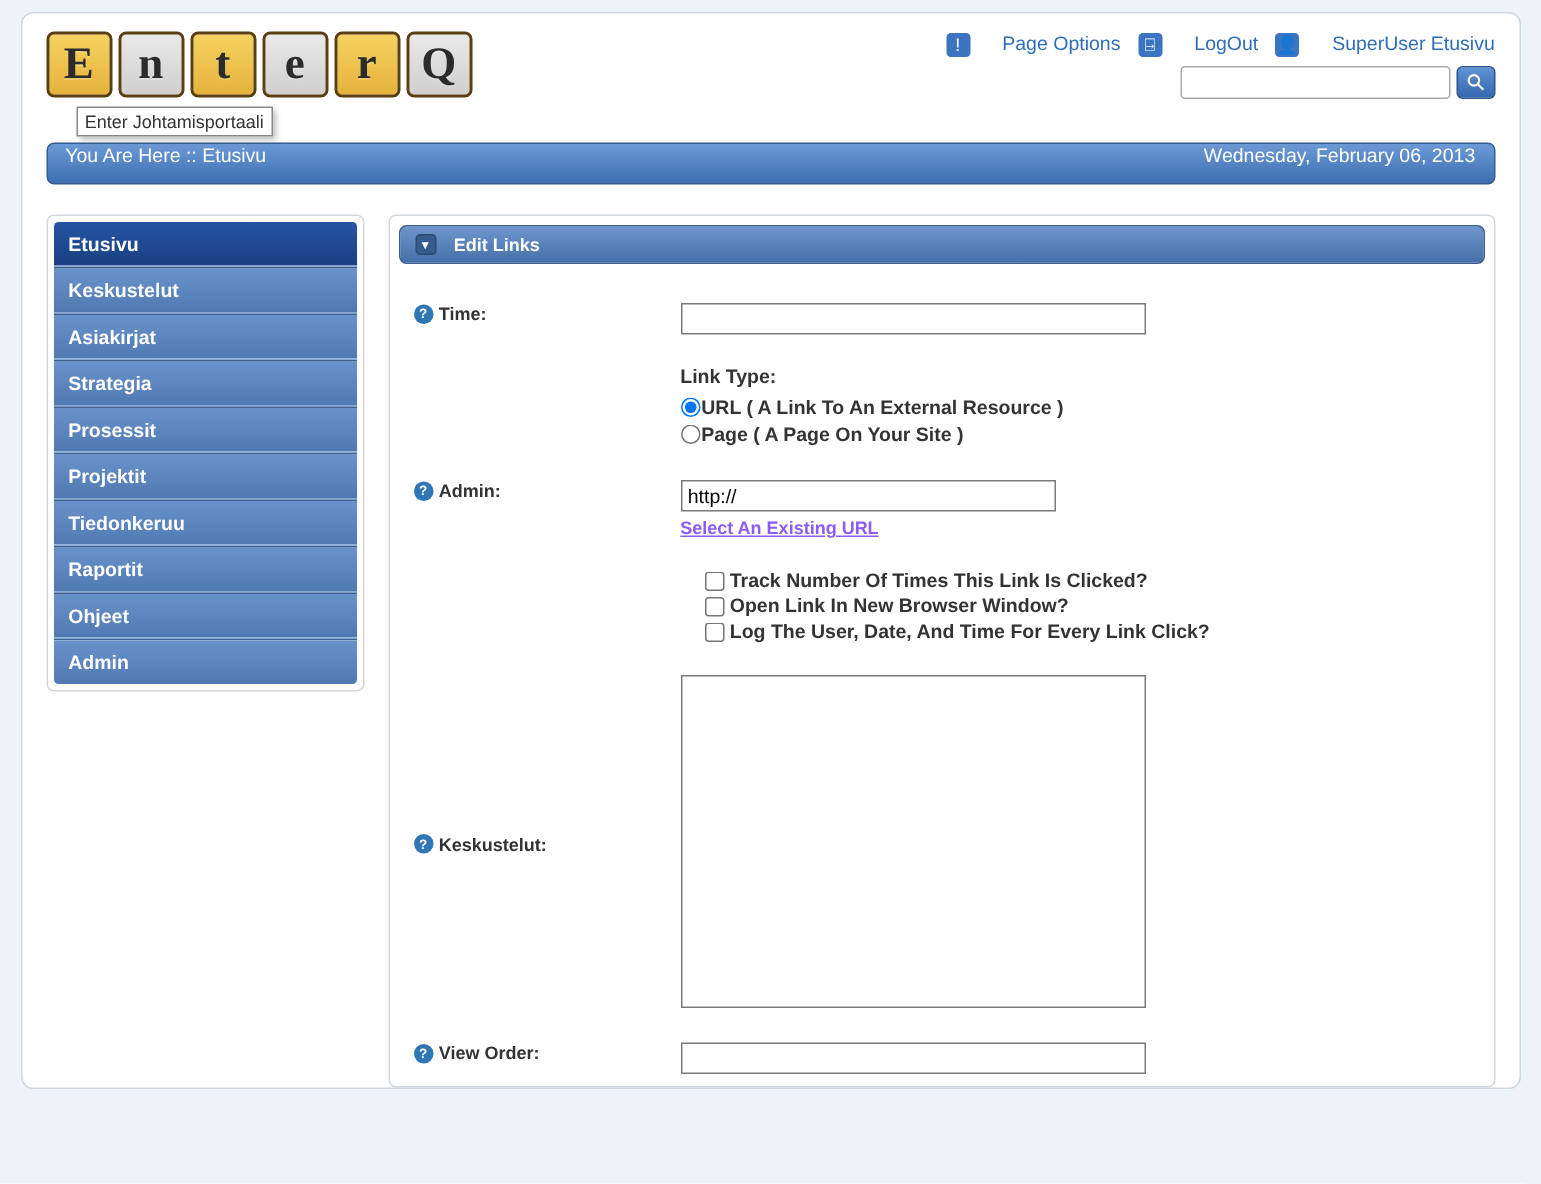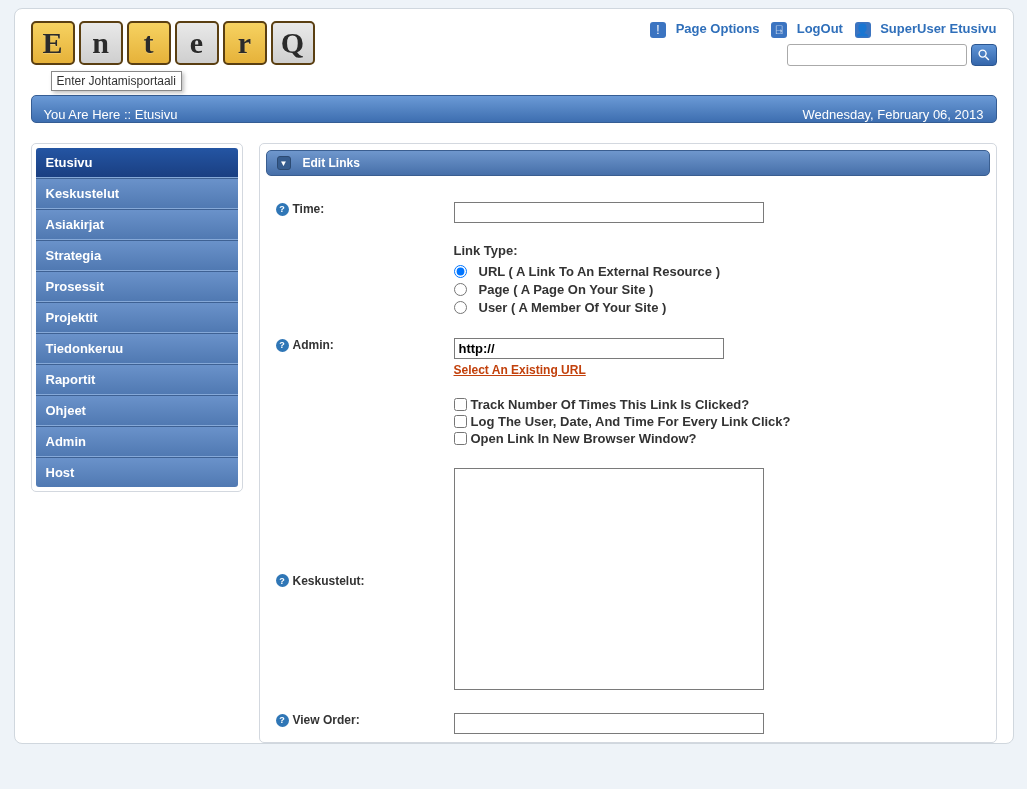--- a/index.html
+++ b/index.html
@@ -6,52 +6,52 @@
 body { font-family: Arial, Helvetica, sans-serif; background: #eef3f8; font-size: 13px; color: #333; }
 .page-wrap { width: 1000px; margin: 8px auto; background: #fff; border: 1px solid #d0d7de; border-radius: 8px; padding: 12px 16px 0; }
 .top-row { display: flex; justify-content: space-between; align-items: flex-start; }
 .logo-block { display: flex; align-items: flex-start; flex-direction: column; }
 .logo-tiles { display: flex; gap: 4px; }
 .tile { width: 44px; height: 44px; background: linear-gradient(#f6d261,#e6b23a); border: 2px solid #5a3f12; border-radius: 5px; display: flex; align-items: center; justify-content: center; font-size: 30px; font-weight: 700; color: #2b2b2b; font-family: "Times New Roman", serif; text-shadow: 0 1px 0 #fff3; }
 .tile.grey { background: linear-gradient(#e9e9e9,#cfcfcf); }
 .tooltip-box { margin-top: 6px; margin-left: 20px; display:inline-block; padding: 2px 5px; font-size: 12px; background: #fff; border: 1px solid #888; box-shadow: 2px 2px 4px rgba(0,0,0,.25); }
 
 .top-links { text-align: right; }
-.top-links a { color: #2f6fba; text-decoration: none; font-weight: bold; margin-left: 4px; cursor: pointer; }
+.top-links a { color: #2f6fba; text-decoration: none; font-weight: normal; margin-left: 16px; cursor: pointer; }
 .top-links .icon-box { display: inline-flex; width: 16px; height: 16px; background:#3b74c1; border-radius:3px; color:#fff; font-size:12px; align-items:center; justify-content:center; vertical-align: middle; margin-right:2px; margin-left: 8px; }
 .search-wrap { margin-top: 6px; display:flex; justify-content:flex-end; align-items:center; gap:4px; }
 .search-wrap input { width: 180px; border:1px solid #aaa; border-radius:3px; padding:3px 6px; font-size:12px; }
 .search-btn { width: 26px; height: 22px; background: linear-gradient(#5f94d6,#3466ab); border:1px solid #2a5590; border-radius:4px; display:flex; align-items:center; justify-content:center; cursor:pointer; }
 .search-btn svg { width:14px; height:14px; }
 
-.breadcrumb-bar { margin-top: 4px; height: 28px; background: linear-gradient(#6b9ad6,#3d6eb0); border-radius: 5px; color:#fff; display:flex; align-items:flex-end; justify-content:space-between; padding:0 12px; font-size:13px; border:1px solid #355d94; }
+.breadcrumb-bar { margin-top: 4px; height: 28px; background: linear-gradient(#6b9ad6,#3d6eb0); border-radius: 5px; color:#fff; display:flex; align-items:flex-start; justify-content:space-between; padding:0 12px; font-size:13px; border:1px solid #355d94; }
 
 .main-cols { display:flex; gap:16px; margin-top: 20px; align-items:flex-start; }
 .sidebar { width: 212px; background:#fff; border:1px solid #d3d8df; border-radius:5px; padding:4px; }
 .nav-item { display:block; padding:7px 10px; color:#fff; font-weight:bold; font-size:13px; cursor:pointer; background: linear-gradient(#6a92ca,#5079b2); border-bottom:1px solid #86a9d8; border-top:1px solid #3e6193; }
 .nav-item:first-child { border-top-left-radius:3px; border-top-right-radius:3px; border-top:none; }
 .nav-item:last-child { border-bottom-left-radius:3px; border-bottom-right-radius:3px; border-bottom:none; }
 .nav-item.active { background: linear-gradient(#2455a3,#1a3f82); }
 
 .content { flex:1; background:#fff; border:1px solid #d3d8df; border-radius:5px; padding:6px 6px 0; }
 .panel-head { height:26px; background: linear-gradient(#6f97cd,#466fa9); border:1px solid #3a5e90; border-radius:5px; color:#fff; display:flex; align-items:center; padding:0 10px; font-weight:bold; font-size:12px; gap:12px; }
 .panel-head .tog { width:14px; height:14px; background:#365c8e; border:1px solid #2c4a72; border-radius:3px; display:flex; align-items:center; justify-content:center; font-size:8px; cursor:pointer; }
 
 .form-area { padding: 26px 10px 8px; }
 .form-row { display:flex; align-items:flex-start; margin-bottom: 20px; }
 .form-label { width: 178px; display:flex; align-items:center; gap:4px; font-weight:bold; font-size:12px; color:#333; }
 .help-icon { width:13px; height:13px; border-radius:50%; background:#2f76b6; color:#fff; font-size:9px; display:inline-flex; align-items:center; justify-content:center; font-weight:bold; cursor:pointer; }
 .form-field { flex:1; }
 .form-field input[type=text], .form-field textarea { border:1px solid #7a7a7a; padding:2px 4px; font-family:inherit; font-size:13px; }
 .txt-md { width: 310px; }
-.txt-sm { width: 270px; font-weight: bold; }
-.radio-line { display:flex; align-items:center; gap:12px; margin:3px 0; font-weight:bold; font-size:13px; }
-.check-line { display:flex; align-items:center; gap:4px; margin:2px 0; font-weight:bold; font-size:13px; }
+.txt-sm { width: 250px; }
+.radio-line { display:flex; align-items:center; gap:1px; margin:3px 0; font-weight:bold; font-size:13px; }
+.check-line { display:flex; align-items:flex-end; gap:4px; margin:2px 16px; font-weight:bold; font-size:13px; }
 .subhdr { font-weight:bold; font-size:13px; margin-bottom:6px; }
-.link-select { color:#c2410c; text-decoration:underline; font-size:12px; font-weight:bold; cursor:pointer; display:inline-block; margin-top:4px; }
+.link-select { color:#8b5cf6; text-decoration:underline; font-size:12px; font-weight:bold; cursor:pointer; display:inline-block; margin-top:4px; }
 textarea.desc { width:310px; height:222px; resize:none; }
 </style>
 </head>
 <body>
 
 <div class="page-wrap">
   <div class="top-row">
     <div class="logo-block">
       <div class="logo-tiles">
         <div class="tile">E</div>
@@ -96,21 +96,20 @@
         <div class="nav-item active">Etusivu</div>
         <div class="nav-item">Keskustelut</div>
         <div class="nav-item">Asiakirjat</div>
         <div class="nav-item">Strategia</div>
         <div class="nav-item">Prosessit</div>
         <div class="nav-item">Projektit</div>
         <div class="nav-item">Tiedonkeruu</div>
         <div class="nav-item">Raportit</div>
         <div class="nav-item">Ohjeet</div>
         <div class="nav-item">Admin</div>
-        <div class="nav-item">Host</div>
       </div>
 
     <div class="content">
       <div class="panel-head">
         <span class="tog">▼</span>
         <span>Edit Links</span>
       </div>
 
       <div class="form-area">
 
@@ -130,49 +129,45 @@
             <div class="subhdr">Link Type:</div>
             <div id="linktype-radios">
                 <div class="radio-line">
                   <input type="radio" name="linktype" checked="" style="">
                   <span>URL ( A Link To An External Resource )</span>
                 </div>
                 <div class="radio-line">
                   <input type="radio" name="linktype" style="">
                   <span>Page ( A Page On Your Site )</span>
                 </div>
-                <div class="radio-line">
-                  <input type="radio" name="linktype" style="">
-                  <span>User ( A Member Of Your Site )</span>
-                </div>
               </div>
           </div>
         </div>
 
         <div class="form-row">
           <div class="form-label">
             <span class="help-icon">?</span>
             <span>Admin:</span>
           </div>
           <div class="form-field">
             <input type="text" class="txt-sm" value="http://" style="">
             <br>
             <a class="link-select">Select An Existing URL</a>
             <div style="height:18px;"></div>
             <div class="check-line">
                 <input type="checkbox" style="">
                 <span>Track Number Of Times This Link Is Clicked?</span>
               </div>
             <div class="check-line">
                 <input type="checkbox" style="">
-                <span>Log The User, Date, And Time For Every Link Click?</span>
+                <span>Open Link In New Browser Window?</span>
               </div>
             <div class="check-line">
                 <input type="checkbox" style="">
-                <span>Open Link In New Browser Window?</span>
+                <span>Log The User, Date, And Time For Every Link Click?</span>
               </div>
           </div>
         </div>
 
         <div class="form-row" style="align-items:center;">
           <div class="form-label">
             <span class="help-icon">?</span>
             <span>Keskustelut:</span>
           </div>
           <div class="form-field">

